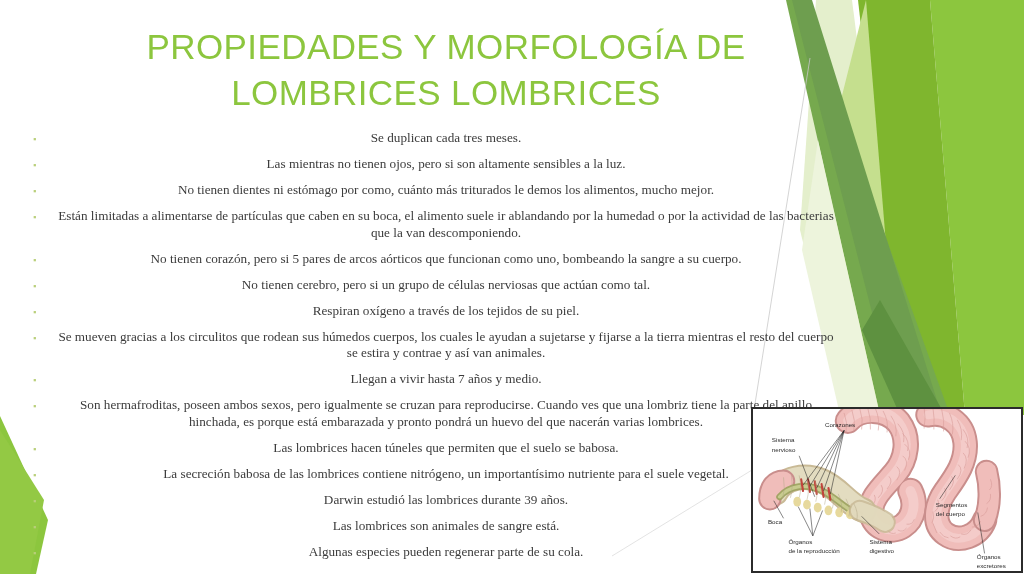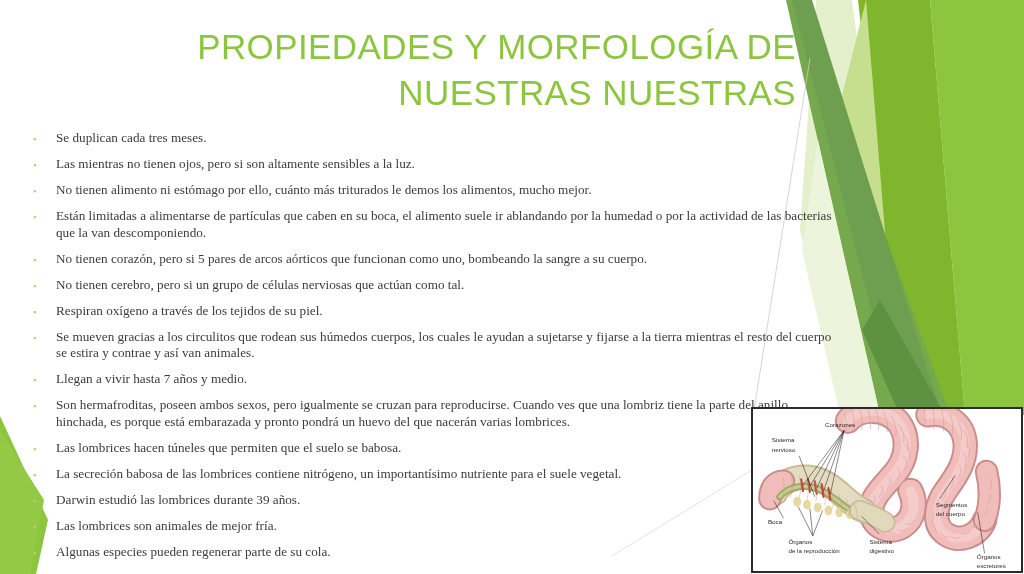--- a/index.html
+++ b/index.html
@@ -24,21 +24,21 @@
     height: 574px;
     pointer-events: none;
   }
 
   
   #title-block {
     position: absolute;
     left: 96px;
     top: 24px;
     width: 700px;
-    text-align: right;
+    text-align: center;
     font-family: "Liberation Sans", "DejaVu Sans", sans-serif;
   }
   #title-block .title-line {
     font-size: 35px;
     line-height: 46px;
     letter-spacing: 0.4px;
     font-weight: 400;
     color: #8CC63E;
     white-space: nowrap;
   }
@@ -64,21 +64,21 @@
     color: #B9CF7A;
     text-align: left;
     padding-left: 7px;
     box-sizing: border-box;
   }
   .bullet-text {
     flex: 1 1 auto;
     font-size: 13.2px;
     line-height: 16.5px;
     color: #3B3B3B;
-    text-align: left;
+    text-align: center;
   }
 
   
   #anatomy-figure {
     position: absolute;
     left: 751px;
     top: 407px;
     width: 272px;
     height: 166px;
     background: #ffffff;
@@ -128,38 +128,38 @@
     <polygon points="0,430 0,574 30,574 44,500" fill="#93C944"></polygon>
   </svg>
 
   <svg id="hairline" viewBox="0 0 1024 574" preserveAspectRatio="none">
     <line x1="810" y1="58" x2="754" y2="410" stroke="#C9C9C9" stroke-width="0.8"></line>
     <line x1="752" y1="470" x2="612" y2="556" stroke="#DCDCDC" stroke-width="0.8"></line>
   </svg>
 
   <div id="title-block">
     <div class="title-line">PROPIEDADES Y MORFOLOGÍA DE</div>
-    <div class="title-line">NUESTRAS NUESTRAS</div>
+    <div class="title-line">LOMBRICES LOMBRICES</div>
   </div>
 
   <div id="bullet-list">
 
     <div class="bullet-row">
       <span class="bullet-mark">▪</span>
       <span class="bullet-text">Se duplican cada tres meses.</span>
     </div>
 
     <div class="bullet-row">
       <span class="bullet-mark">▪</span>
       <span class="bullet-text">Las mientras no tienen ojos, pero si son altamente sensibles a la luz.</span>
     </div>
 
     <div class="bullet-row">
       <span class="bullet-mark">▪</span>
-      <span class="bullet-text">No tienen alimento ni estómago por ello, cuánto más triturados le demos los alimentos, mucho mejor.</span>
+      <span class="bullet-text">No tienen dientes ni estómago por como, cuánto más triturados le demos los alimentos, mucho mejor.</span>
     </div>
 
     <div class="bullet-row">
       <span class="bullet-mark">▪</span>
       <span class="bullet-text">Están limitadas a alimentarse de partículas que caben en su boca, el alimento suele ir ablandando por la humedad o por la actividad de las bacterias que la van descomponiendo.</span>
     </div>
 
     <div class="bullet-row">
       <span class="bullet-mark">▪</span>
       <span class="bullet-text">No tienen corazón, pero si 5 pares de arcos aórticos que funcionan como uno, bombeando la sangre a su cuerpo.</span>
@@ -200,21 +200,21 @@
       <span class="bullet-text">La secreción babosa de las lombrices contiene nitrógeno, un importantísimo nutriente para el suele vegetal.</span>
     </div>
 
     <div class="bullet-row">
       <span class="bullet-mark">▪</span>
       <span class="bullet-text">Darwin estudió las lombrices durante 39 años.</span>
     </div>
 
     <div class="bullet-row">
       <span class="bullet-mark">▪</span>
-      <span class="bullet-text">Las lombrices son animales de mejor fría.</span>
+      <span class="bullet-text">Las lombrices son animales de sangre está.</span>
     </div>
 
     <div class="bullet-row">
       <span class="bullet-mark">▪</span>
       <span class="bullet-text">Algunas especies pueden regenerar parte de su cola.</span>
     </div>
 
   </div>
 
   <div id="anatomy-figure">

